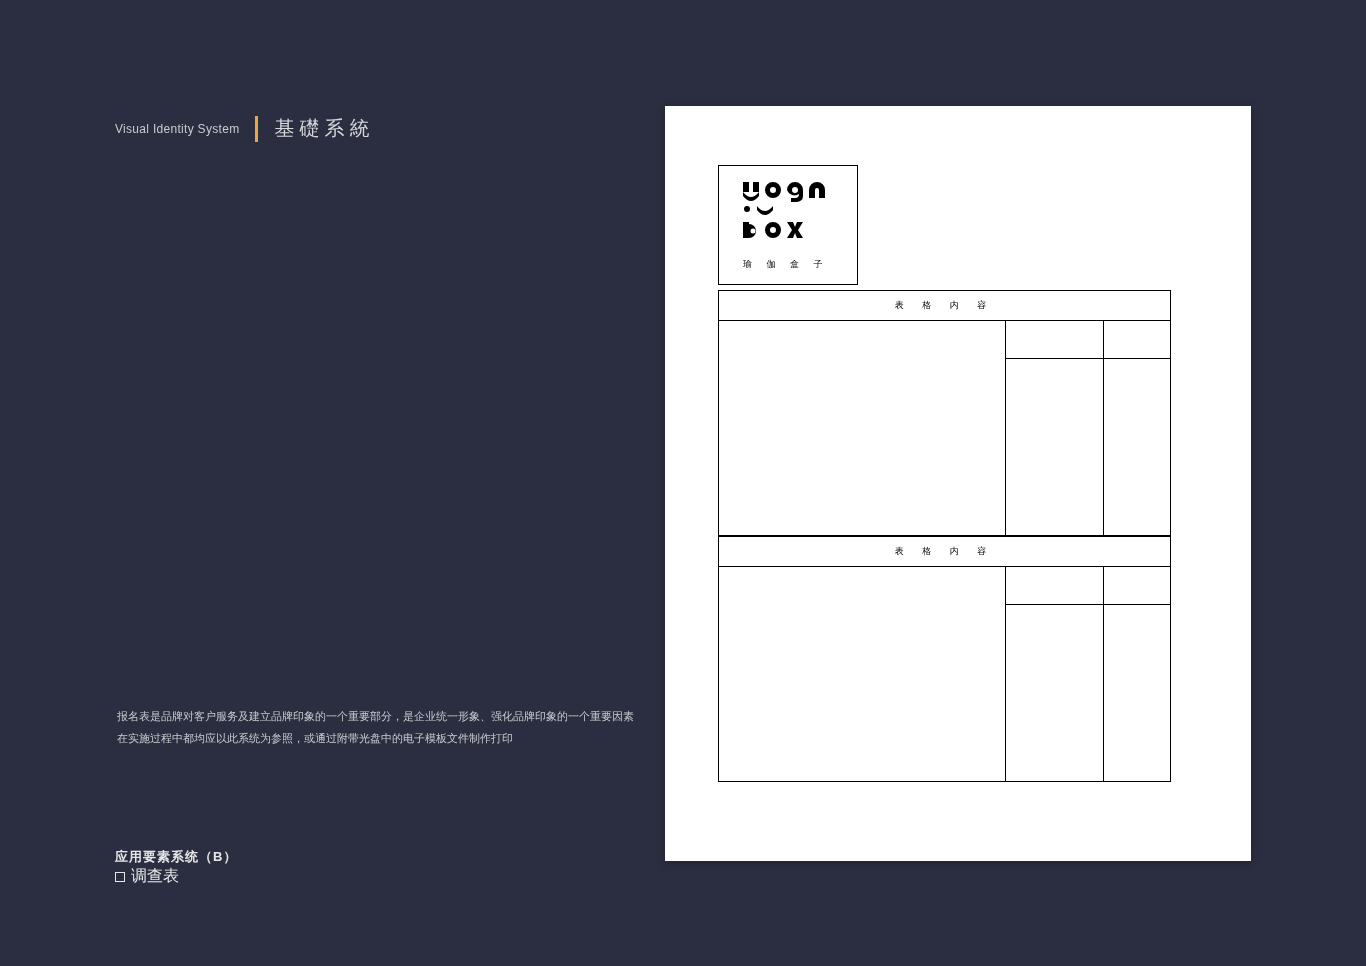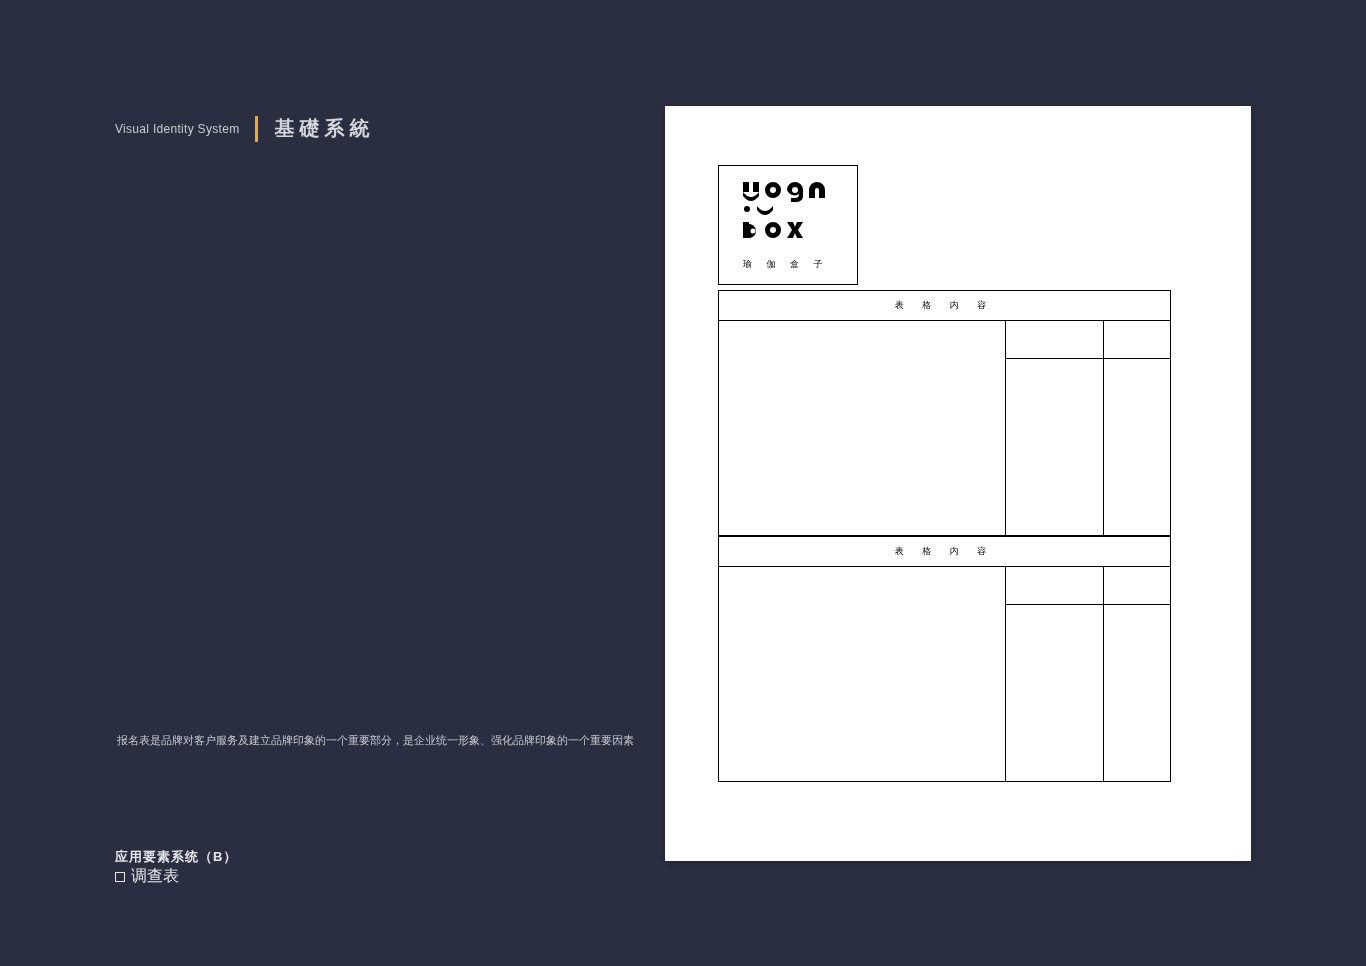--- a/index.html
+++ b/index.html
@@ -25,31 +25,30 @@
     letter-spacing: 0.3px;
   }
   .header-divider {
     width: 3px;
     height: 26px;
     background: #e8a83a;
   }
   .header-cn {
     color: #d6d7dc;
     font-size: 20px;
-    font-weight: 700;
+    font-weight: 400;
     letter-spacing: 5px;
   }
   .desc {
     position: absolute;
     right: 732px;
     top: 705px;
     color: #c9cad0;
     font-size: 11px;
     line-height: 22px;
-    margin-top: 24px;
   }
   .footer {
     position: absolute;
     left: 115px;
     top: 848px;
     color: #e6e6e9;
   }
   .footer-title {
     font-size: 13px;
     font-weight: 600;
@@ -142,20 +141,21 @@
 <body>
 
 <div class="header">
   <span class="header-en">Visual Identity System</span>
   <span class="header-divider"></span>
   <span class="header-cn">基礎系統</span>
 </div>
 
 <div class="desc">
   <div>报名表是品牌对客户服务及建立品牌印象的一个重要部分，是企业统一形象、强化品牌印象的一个重要因素</div>
+  <div>在实施过程中都均应以此系统为参照，或通过附带光盘中的电子模板文件制作打印</div>
 </div>
 
 <div class="footer">
   <div class="footer-title">应用要素系统（B）</div>
   <div class="footer-sub">
     <span class="footer-sub-box"></span>
     <span>调查表</span>
   </div>
 </div>
 

